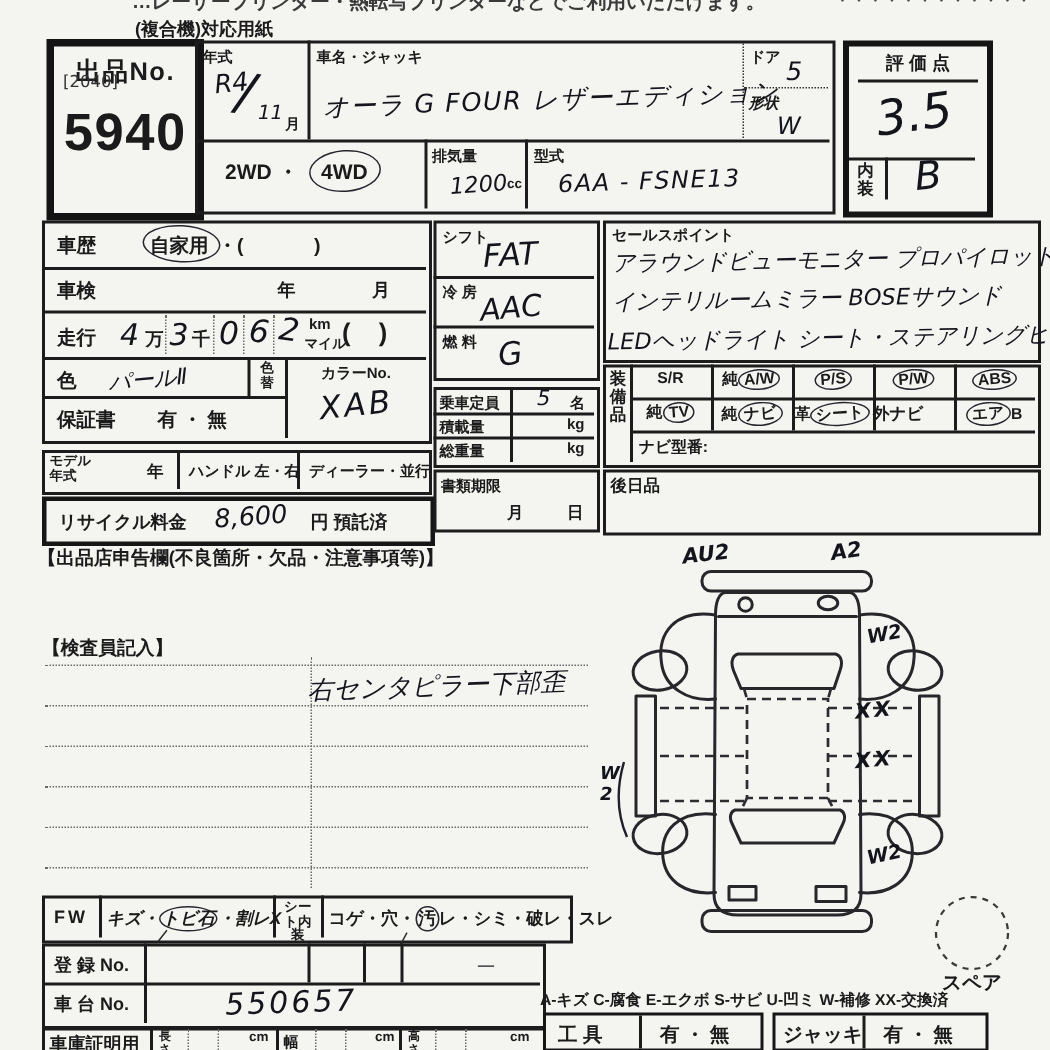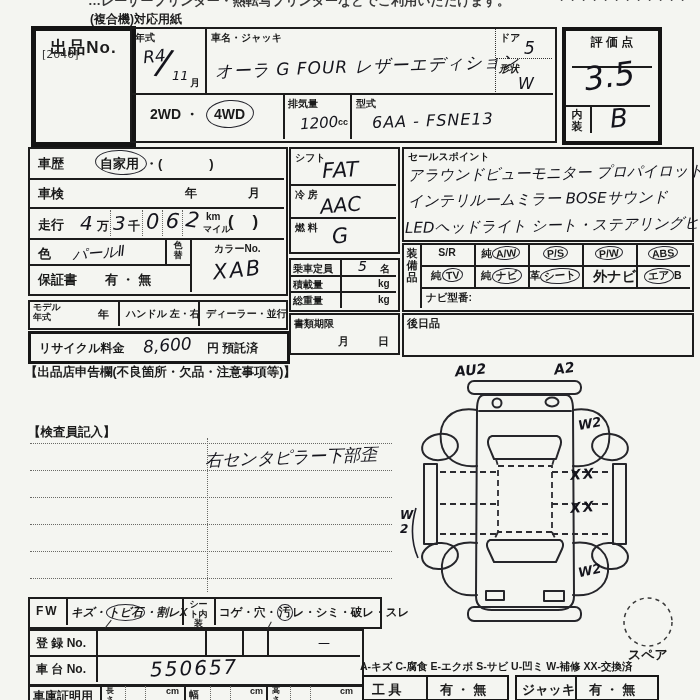--- a/index.html
+++ b/index.html
@@ -30,20 +30,21 @@
     <span class="a" style="top:-8px;left:0;font-size:13px;font-weight:bold;color:#3a3a3a;white-space:nowrap;">…レーザープリンター・熱転写プリンターなどでご利用いただけます。</span>
   </div>
   <div class="a" style="left:556px;top:0;width:140px;height:10px;overflow:hidden;">
     <span class="a" style="top:-7px;left:0;font-size:11px;color:#4a4a4a;white-space:nowrap;">・・・・・・・・・・・・</span>
   </div>
   <div class="a" style="left:90px;top:11px;font-size:12px;font-weight:bold;">(複合機)対応用紙</div>
 
   <div class="a" style="left:31px;top:26px;width:95px;height:111px;border:5px solid #141414;">
     <div class="a" style="left:0;top:5px;width:100%;text-align:center;font-size:17px;font-weight:bold;letter-spacing:1px;">出品No.</div>
     <div class="a hw" style="left:6px;top:17px;font-size:11px;font-style:normal;color:#333;">[2040]</div>
+    <div class="a" style="left:0;top:38px;width:100%;text-align:center;font-size:35px;font-weight:bold;letter-spacing:1px;">5940</div>
   </div>
 
   <div class="bx" style="left:130px;top:27px;width:423px;height:112px;"></div>
   <div class="hline" style="left:130px;top:93px;width:423px;"></div>
   <div class="vline" style="left:205px;top:27px;height:66px;"></div>
   <div class="dotv" style="left:495px;top:29px;height:63px;border-left:1.5px dotted #333;"></div>
   <div class="dotl" style="left:496px;top:58px;width:56px;border-bottom:1.5px dotted #333;"></div>
   <div class="vline" style="left:283px;top:93px;height:46px;"></div>
   <div class="vline" style="left:350px;top:93px;height:46px;"></div>
 
@@ -66,21 +67,21 @@
   <div class="ell" style="left:206px;top:100px;width:46px;height:26px;"></div>
 
   <div class="a lbl" style="left:288px;top:97px;">排気量</div>
   <div class="a hw" style="left:300px;top:114px;font-size:15px;transform:rotate(-4deg);">1200</div>
   <div class="a" style="left:338px;top:117px;font-size:9px;font-weight:bold;">cc</div>
 
   <div class="a lbl" style="left:356px;top:97px;">型式</div>
   <div class="a hw" style="left:372px;top:111px;font-size:16px;letter-spacing:1px;transform:rotate(-2deg);">6AA - FSNE13</div>
 
   <div class="a" style="left:562px;top:27px;width:92px;height:110px;border:4px solid #141414;">
-    <div class="a" style="left:6px;top:3px;right:6px;border-bottom:2px solid #1c1c1c;text-align:center;font-size:12px;font-weight:bold;padding-bottom:15px;">評 価 点</div>
+    <div class="a" style="left:6px;top:3px;right:6px;border-bottom:2px solid #1c1c1c;text-align:center;font-size:12px;font-weight:bold;padding-bottom:2px;">評 価 点</div>
     <div class="a hw" style="left:18px;top:26px;font-size:32px;transform:rotate(-8deg);">3.5</div>
     <div class="hline" style="left:0;top:74px;width:84px;"></div>
     <div class="vline" style="left:24px;top:74px;height:28px;"></div>
     <div class="a stack" style="left:4px;top:78px;width:14px;font-size:11px;">内装</div>
     <div class="a hw" style="left:44px;top:72px;font-size:26px;transform:rotate(-5deg);">B</div>
   </div>
 
   <div class="bx" style="left:28px;top:147px;width:256px;height:145px;"></div>
   <div class="hline" style="left:28px;top:178px;width:256px;"></div>
   <div class="hline" style="left:28px;top:207px;width:256px;"></div>
@@ -183,21 +184,21 @@
 
   <div class="a" style="left:420px;top:246px;width:54px;text-align:center;font-size:10.5px;font-weight:bold;"><span></span><span>S/R</span></div>
   <div class="a" style="left:474px;top:246px;width:54px;text-align:center;font-size:10.5px;font-weight:bold;"><span>純</span><span class="circ">A/W</span></div>
   <div class="a" style="left:528px;top:246px;width:54px;text-align:center;font-size:10.5px;font-weight:bold;"><span class="circ">P/S</span></div>
   <div class="a" style="left:582px;top:246px;width:54px;text-align:center;font-size:10.5px;font-weight:bold;"><span class="circ">P/W</span></div>
   <div class="a" style="left:636px;top:246px;width:54px;text-align:center;font-size:10.5px;font-weight:bold;"><span class="circ">ABS</span></div>
 
   <div class="a" style="left:420px;top:268px;width:54px;text-align:center;font-size:10.5px;font-weight:bold;"><span>純</span><span class="circ">TV</span></div>
   <div class="a" style="left:474px;top:268px;width:54px;text-align:center;font-size:10.5px;font-weight:bold;"><span>純</span><span class="circ">ナビ</span></div>
   <div class="a" style="left:528px;top:268px;width:54px;text-align:center;font-size:10.5px;font-weight:bold;"><span>革</span><span class="circ">シート</span></div>
-  <div class="a" style="left:582px;top:268px;width:54px;text-align:right;font-size:14px;font-weight:bold;"><span>外ナビ</span></div>
+  <div class="a" style="left:582px;top:268px;width:54px;text-align:left;font-size:11px;font-weight:bold;"><span>外ナビ</span></div>
   <div class="a" style="left:636px;top:268px;width:54px;text-align:center;font-size:10.5px;font-weight:bold;"><span class="circ">エア</span><span>B</span></div>
 
   <div class="a big" style="left:426px;top:291px;font-size:10.5px;">ナビ型番:</div>
 
   <div class="bx" style="left:402px;top:313px;width:288px;height:40px;"></div>
   <div class="a big" style="left:407px;top:316px;font-size:11px;">後日品</div>
 
   <div class="a" style="left:400px;top:360px;width:300px;height:302px;">
     <svg width="300" height="302" viewBox="0 0 300 302">
       <g fill="none" stroke="#26262b" stroke-width="2" stroke-linecap="round" stroke-linejoin="round">

